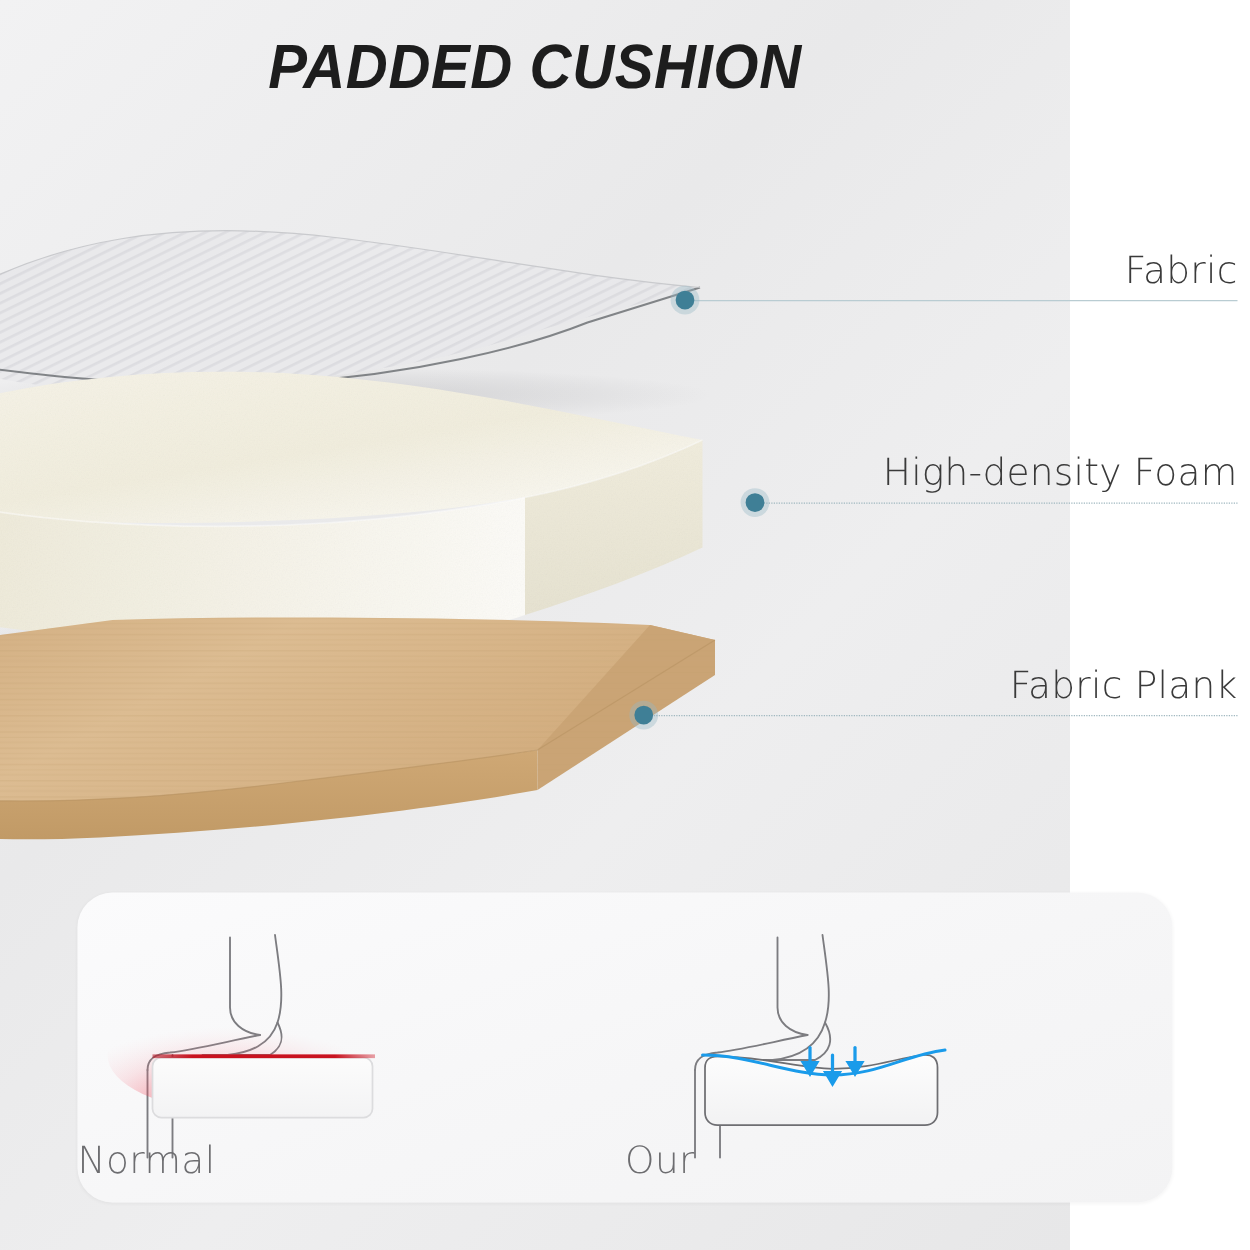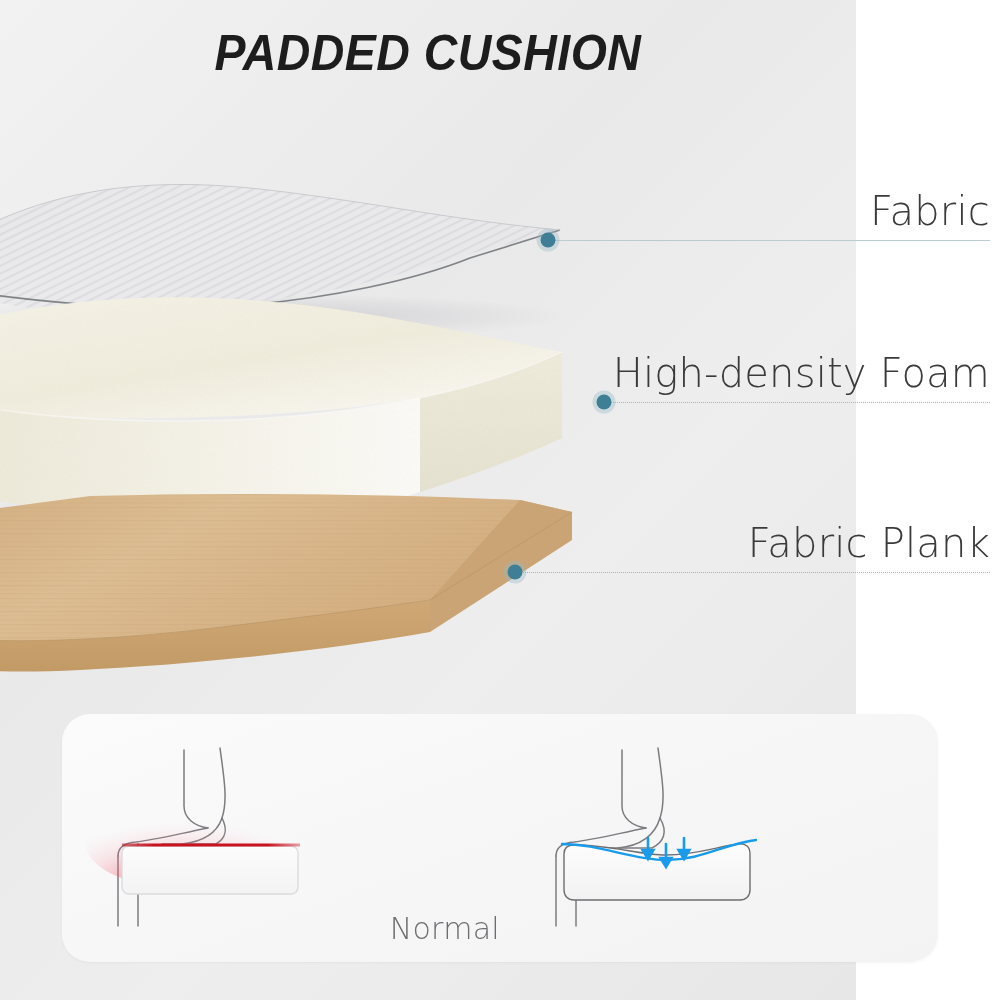--- a/index.html
+++ b/index.html
@@ -43,21 +43,21 @@
     top:0;
     height:1px;
     border-top:1px dotted #9fb7bf;
   }
   .callout.solid-line .cline { border-top:1px solid #b9ccd2; }
   .callout .ctext {
     position:absolute;
     right:0;
     bottom:6px;
     font-family:"DejaVu Sans", sans-serif;
-    font-size:40px;
+    font-size:30px;
     font-weight:300;
     color:#3a3a3a;
     white-space:nowrap;
     letter-spacing:0.2px;
   }
   .dot {
     position:absolute;
     width:15px; height:15px;
     border-radius:50%;
     background:#3f7f96;
@@ -79,21 +79,21 @@
     top:0; height:248px;
     width:438px;
   }
   .panel-half.left  { left:0; }
   .panel-half.right { left:438px; }
   .panel-half svg { position:absolute; left:0; top:0; }
   .cap {
     position:absolute;
     left:0; right:0;
     bottom:16px;
-    text-align:right;
+    text-align:left;
     font-family:"DejaVu Sans", sans-serif;
     font-size:30px;
     font-weight:300;
     color:#6d6d70;
     letter-spacing:0.3px;
   }
 </style>
 </head>
 <body>
 
@@ -322,17 +322,18 @@
           <g>
             <line x1="166" y1="130" x2="166" y2="150"></line>
             <path d="M 160.6,144 L 166,153 L 171.4,144 Z"></path>
           </g>
           <g>
             <line x1="184" y1="124" x2="184" y2="142"></line>
             <path d="M 178.6,136 L 184,145 L 189.4,136 Z"></path>
           </g>
         </g>
       </svg>
+      <div class="cap">Our</div>
     </div>
 
   </div>
 
 </div>
 
 </body></html>

